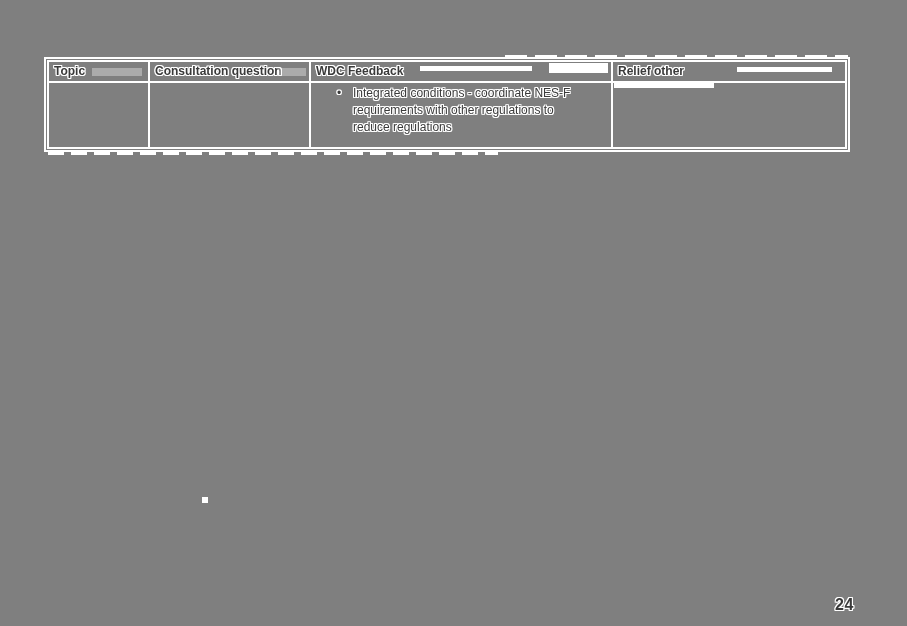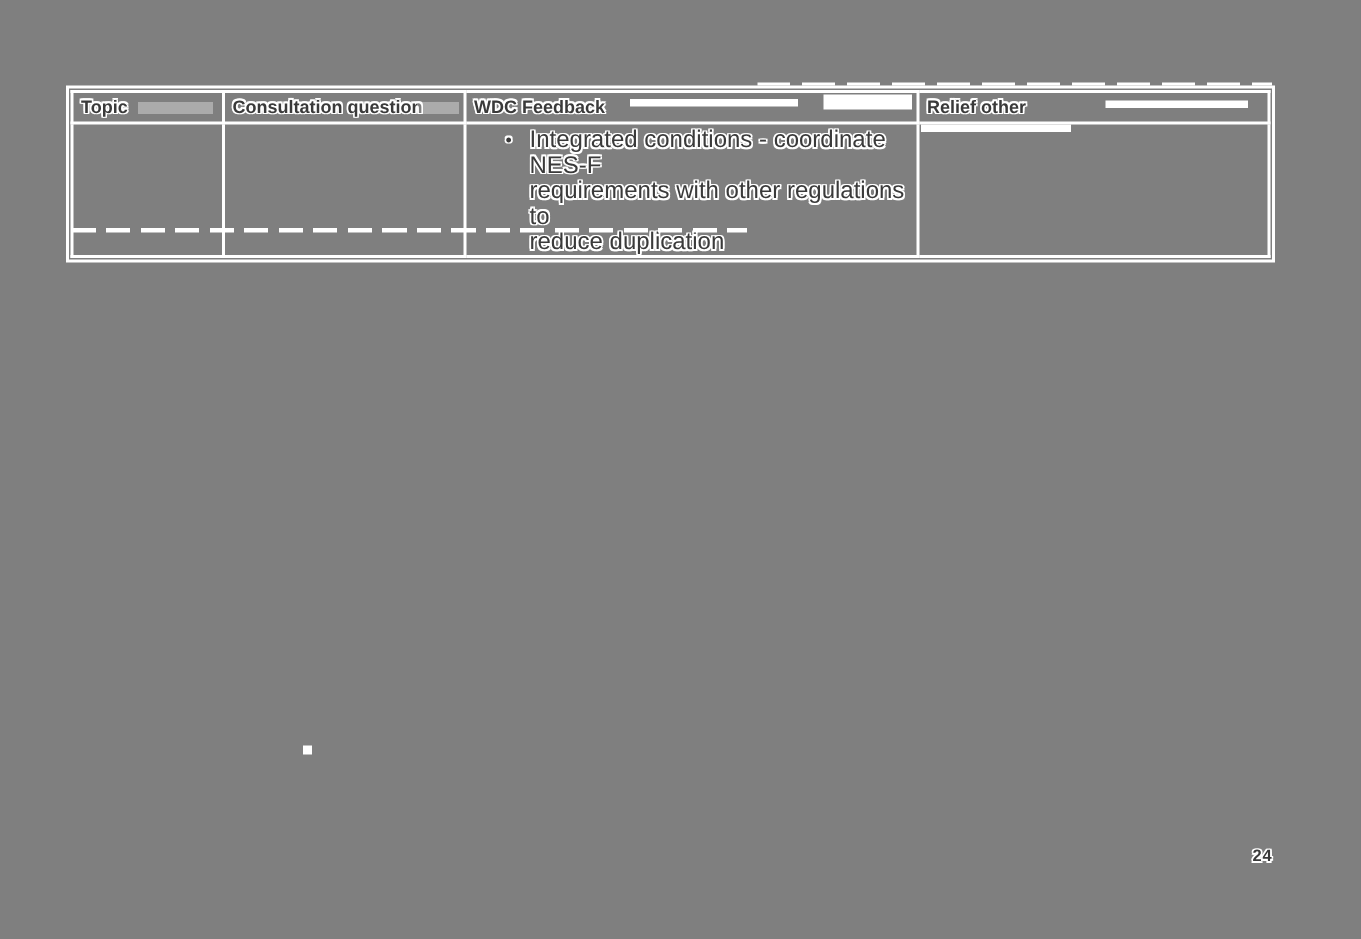--- a/index.html
+++ b/index.html
@@ -62,27 +62,27 @@
     align-items:flex-start;
     padding:2px 8px 0 26px;
   }
   .bullet-marker{
     flex:0 0 16px;
     width:16px;
     font-size:12px;
     line-height:17px;
   }
   .bullet-lines{
-    font-size:16px;
+    font-size:12px;
     line-height:17px;
   }
   .page-number{
     position:absolute;
-    left:835px;top:565px;
-    font-size:11px;
+    left:835px;top:596px;
+    font-size:16px;
     font-weight:bold;
     letter-spacing:0.5px;
   }
   
   .artifact{position:absolute;background:var(--artifact);}
   .a-top-dash{
     left:505px;top:55px;width:343px;height:2px;
     background:repeating-linear-gradient(90deg,var(--artifact) 0 22px,rgba(255,255,255,0) 22px 30px);
   }
   .a-bottom-dash{
@@ -121,21 +121,21 @@
       <tbody>
         <tr>
           <td></td>
           <td></td>
           <td>
             <div class="bullet-item">
               <span class="bullet-marker halo">•</span>
               <div class="bullet-lines">
                 <div class="halo">Integrated conditions - coordinate NES-F</div>
                 <div class="halo">requirements with other regulations to</div>
-                <div class="halo">reduce duplication</div>
+                <div class="halo">reduce regulations</div>
               </div>
             </div>
           </td>
           <td></td>
         </tr>
       </tbody>
     </table>
   </div>
 
   <div class="artifact a-top-dash"></div>

